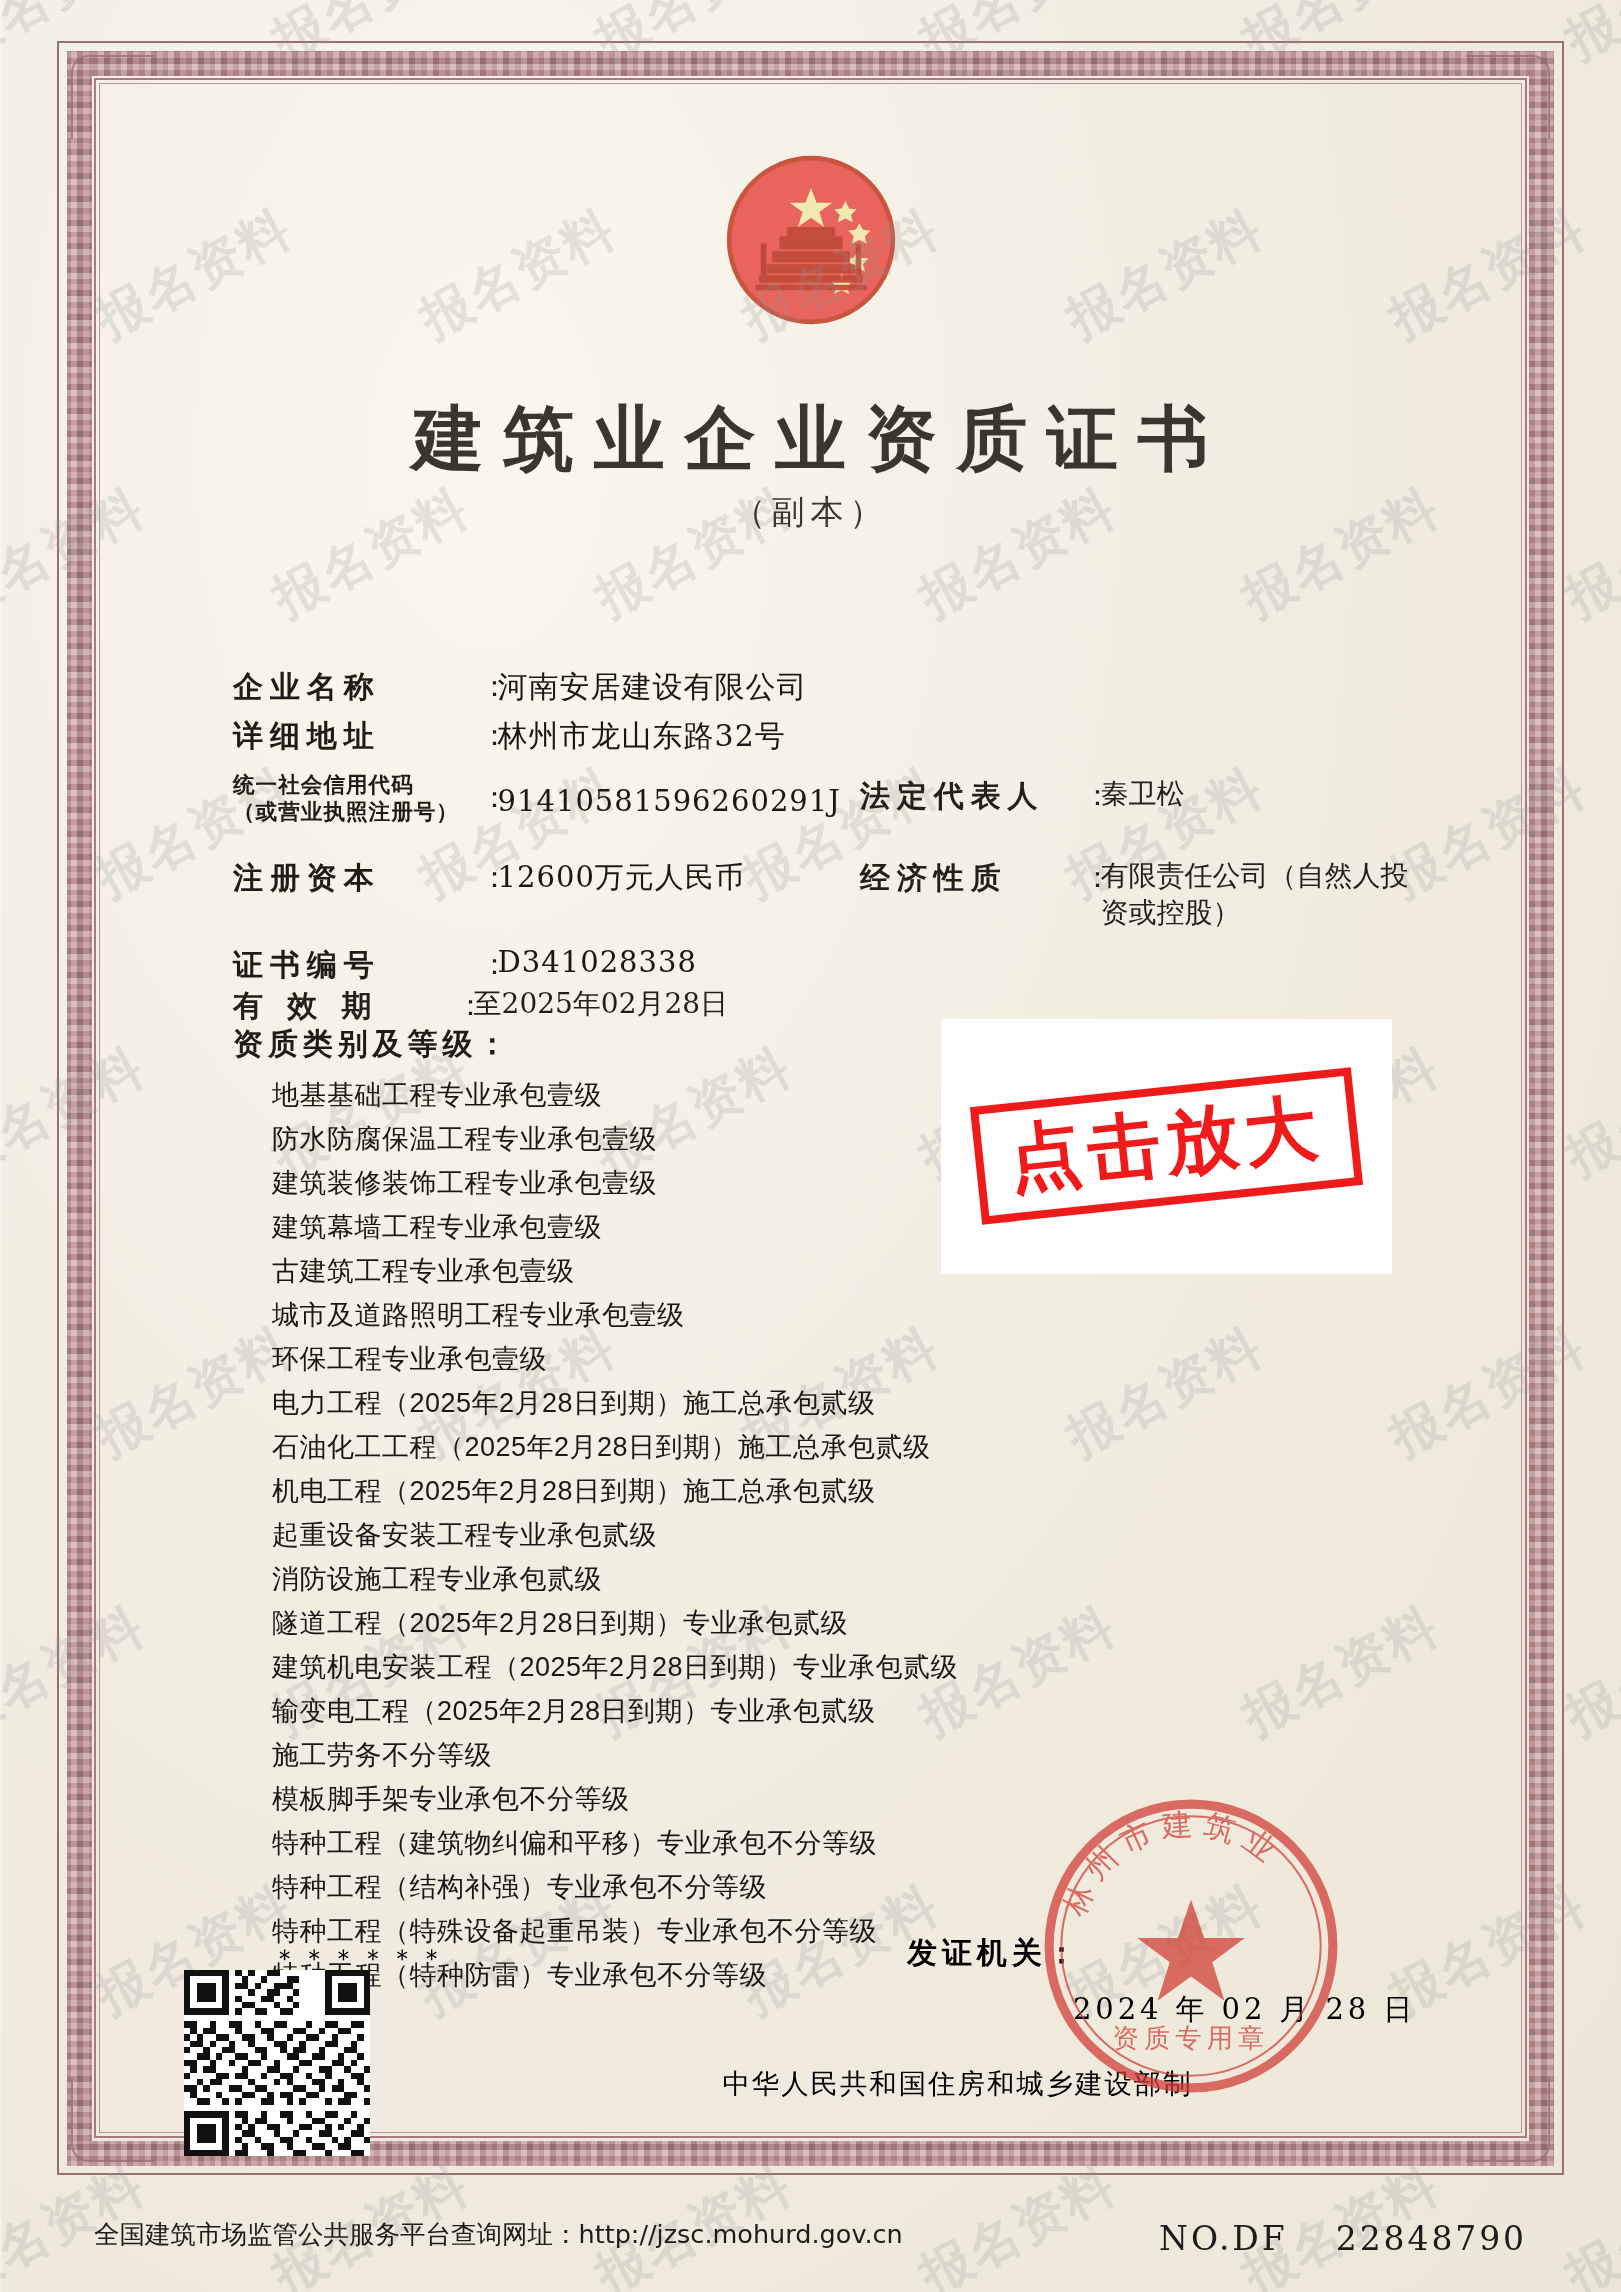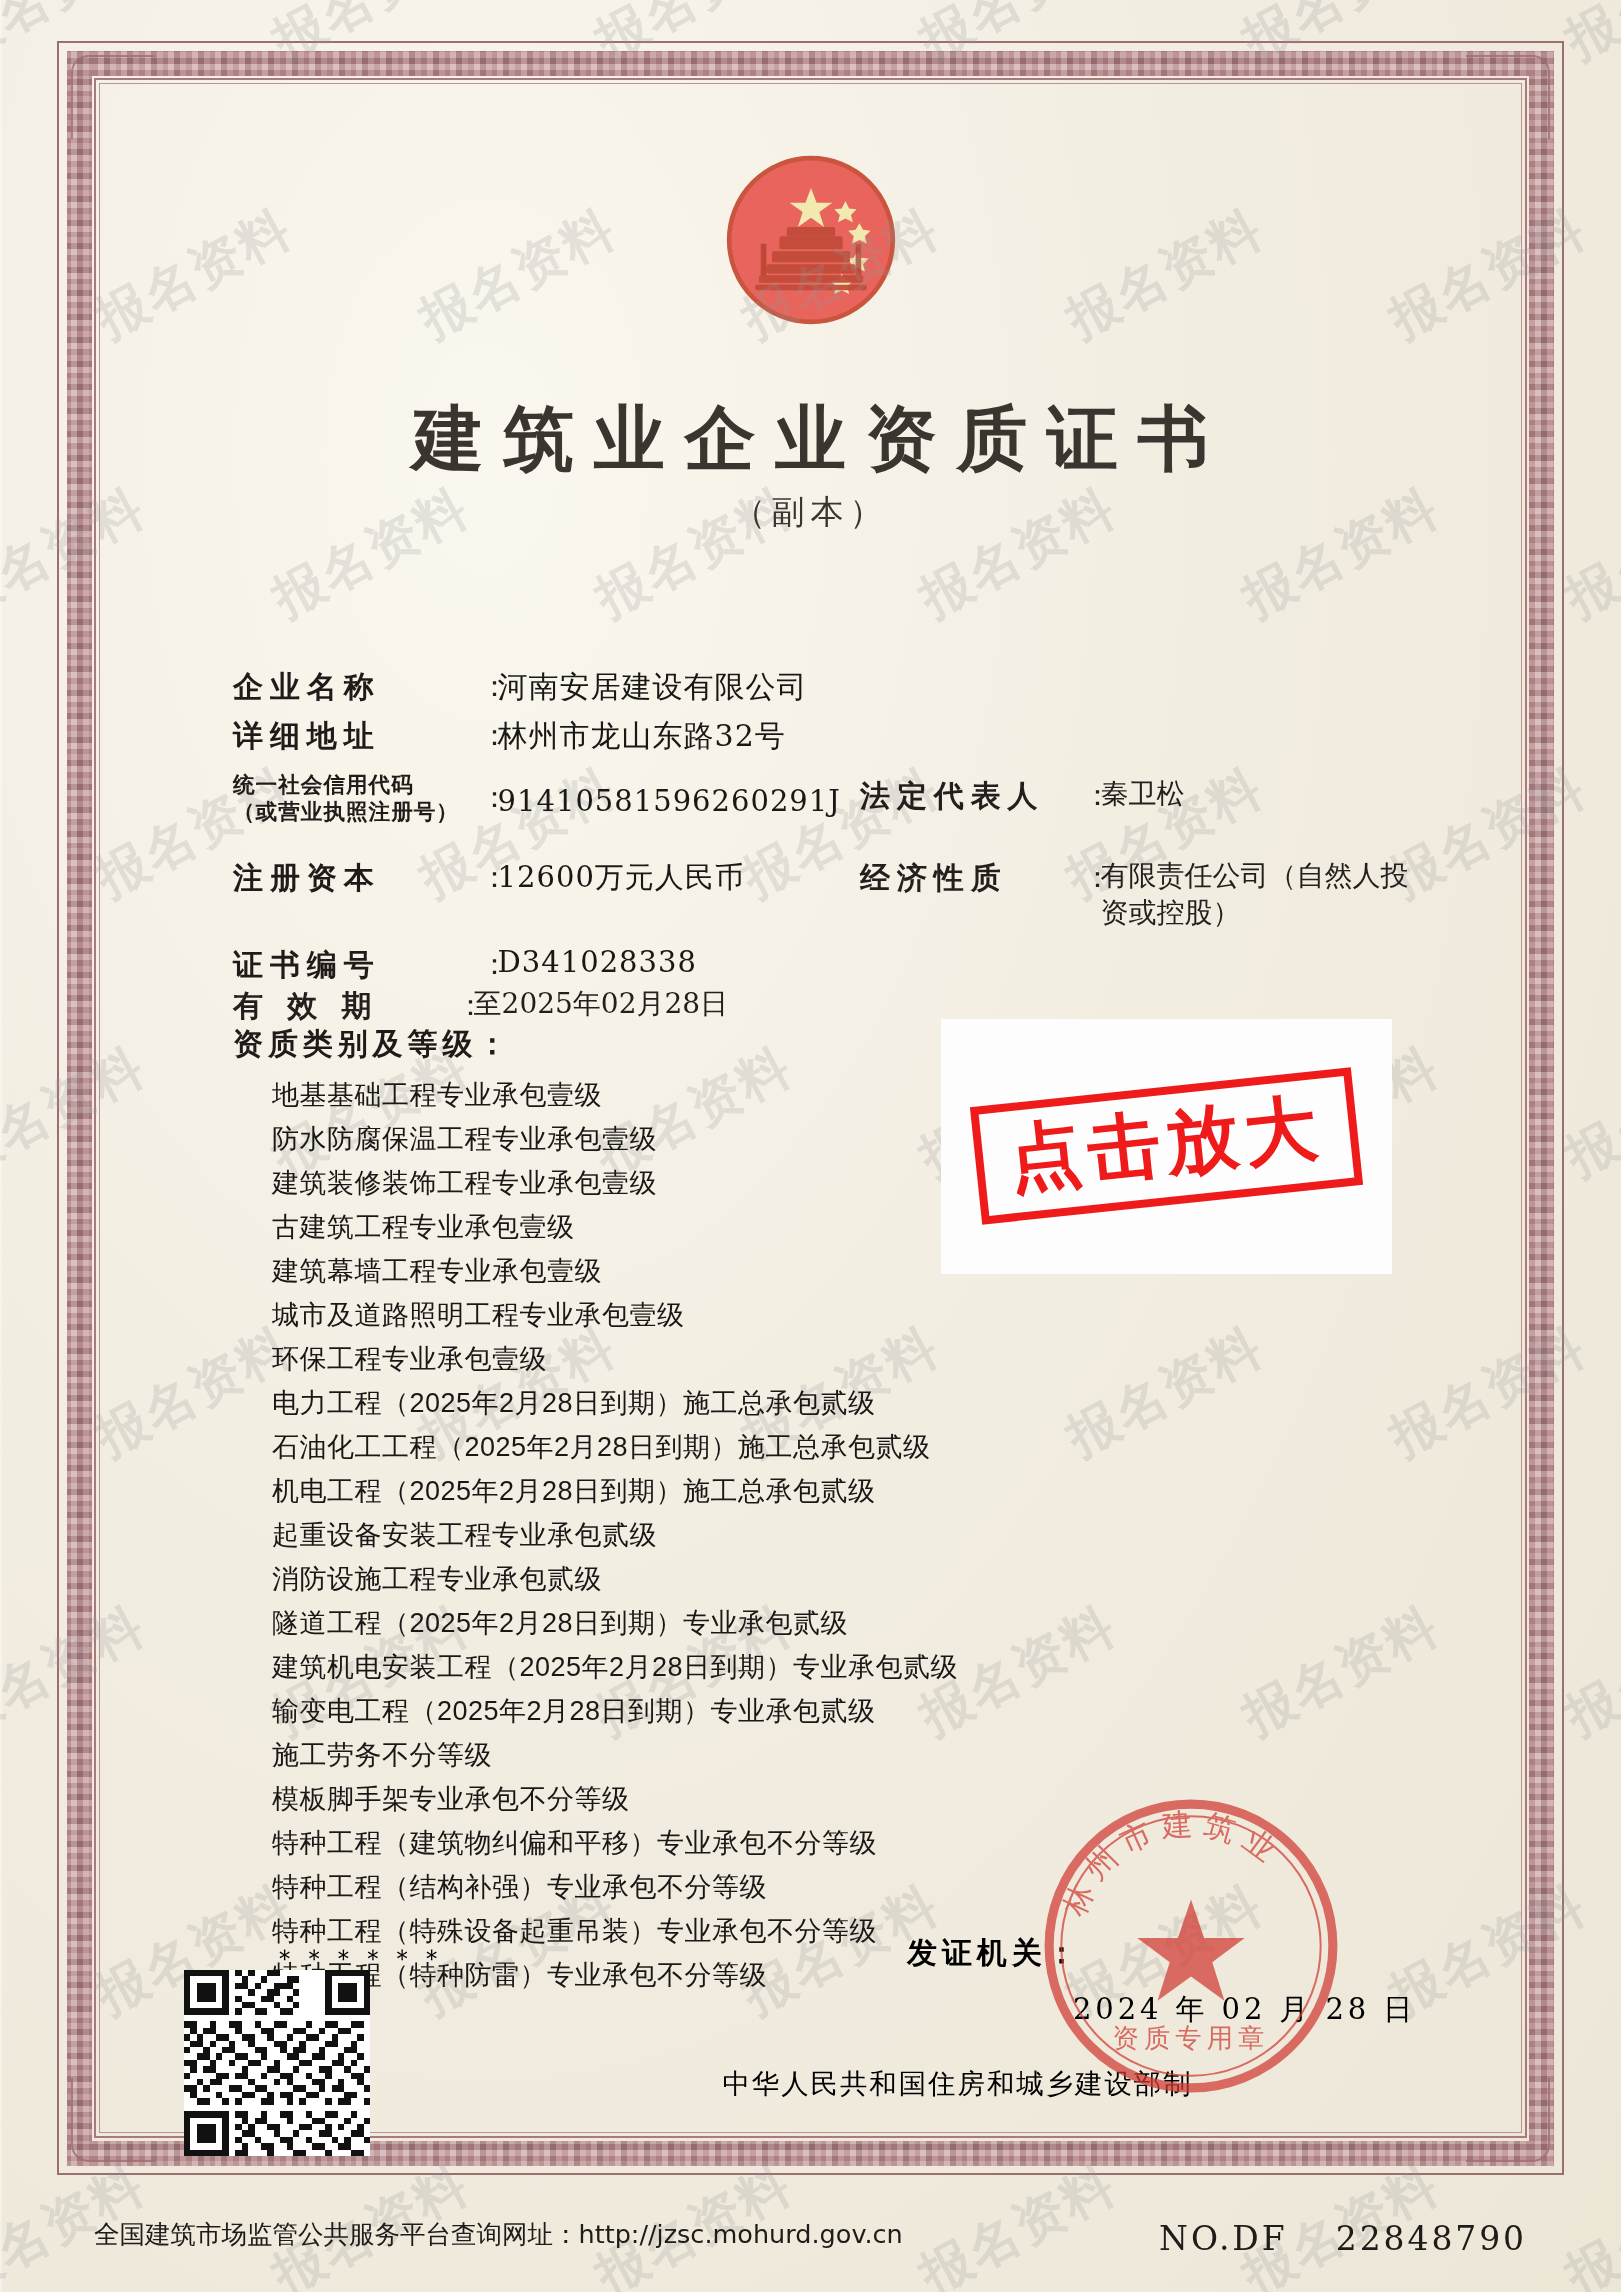--- a/index.html
+++ b/index.html
@@ -430,22 +430,22 @@
       </div>
     </div>
 
   </div>
 
   <div class="qual-title">资质类别及等级：</div>
   <div class="qual-list" id="qual-list">
       <div>地基基础工程专业承包壹级</div>
       <div>防水防腐保温工程专业承包壹级</div>
       <div>建筑装修装饰工程专业承包壹级</div>
+      <div>建筑幕墙工程专业承包壹级</div>
       <div>古建筑工程专业承包壹级</div>
-      <div>建筑幕墙工程专业承包壹级</div>
       <div>城市及道路照明工程专业承包壹级</div>
       <div>环保工程专业承包壹级</div>
       <div>电力工程（2025年2月28日到期）施工总承包贰级</div>
       <div>石油化工工程（2025年2月28日到期）施工总承包贰级</div>
       <div>机电工程（2025年2月28日到期）施工总承包贰级</div>
       <div>起重设备安装工程专业承包贰级</div>
       <div>消防设施工程专业承包贰级</div>
       <div>隧道工程（2025年2月28日到期）专业承包贰级</div>
       <div>建筑机电安装工程（2025年2月28日到期）专业承包贰级</div>
       <div>输变电工程（2025年2月28日到期）专业承包贰级</div>

